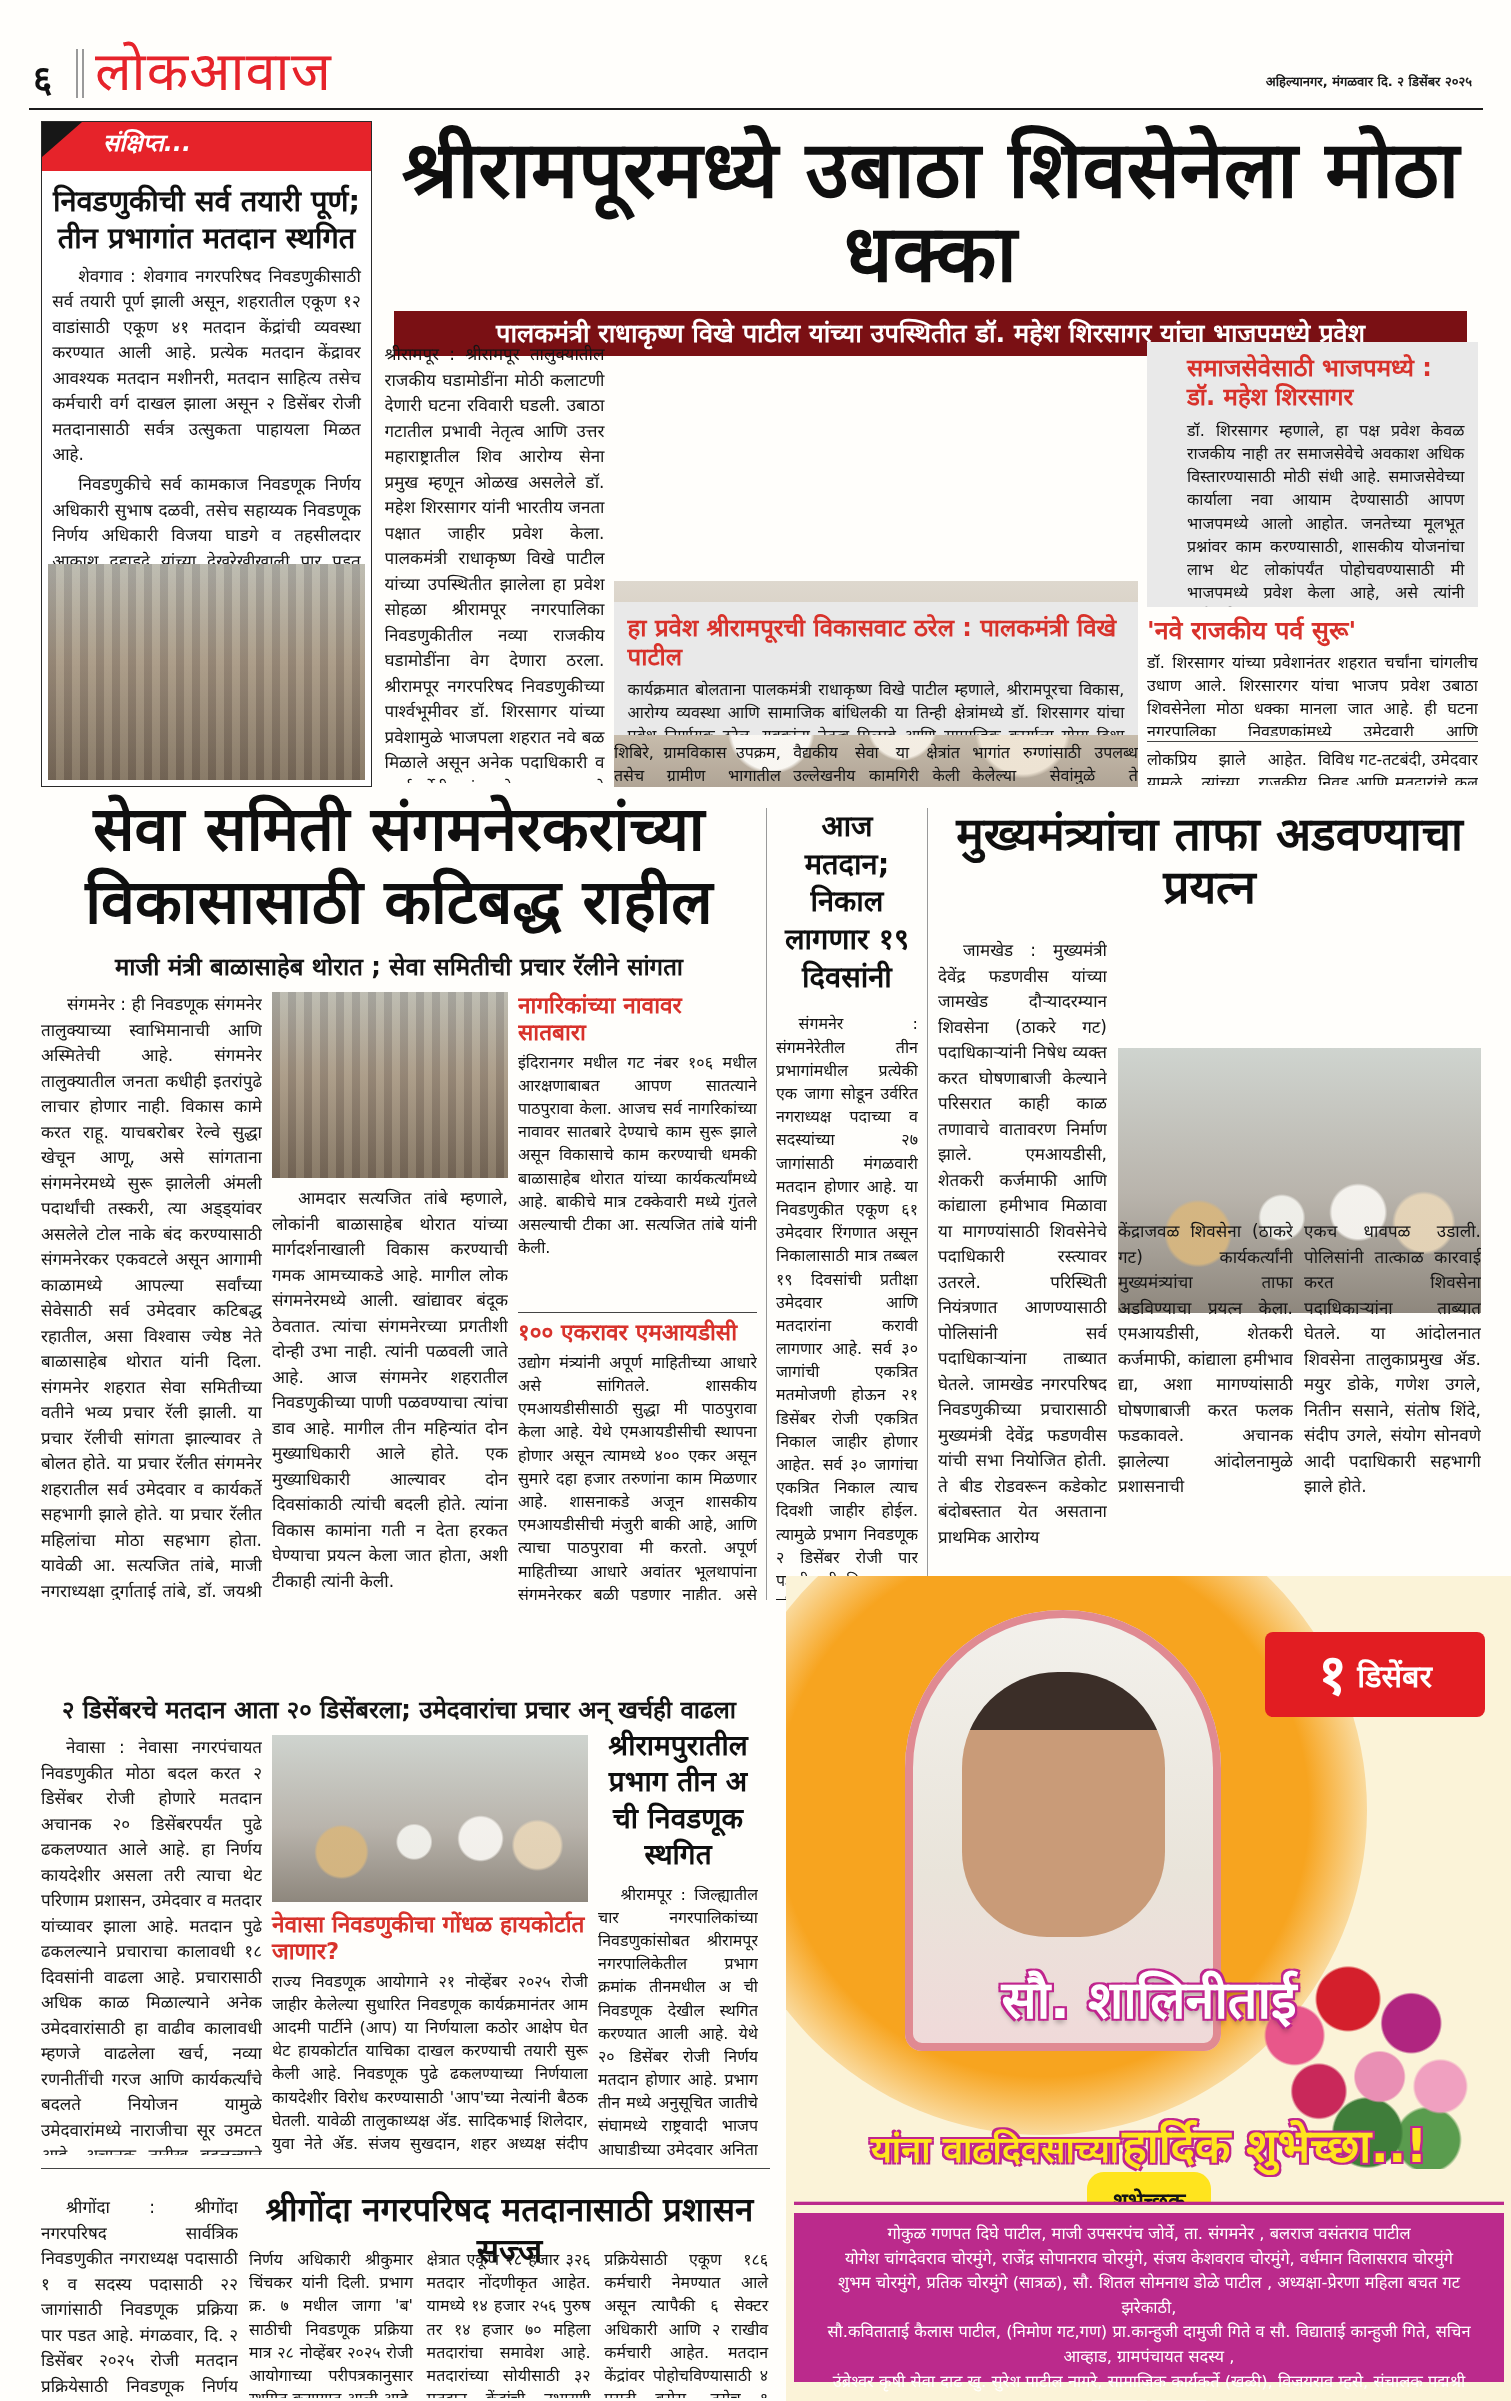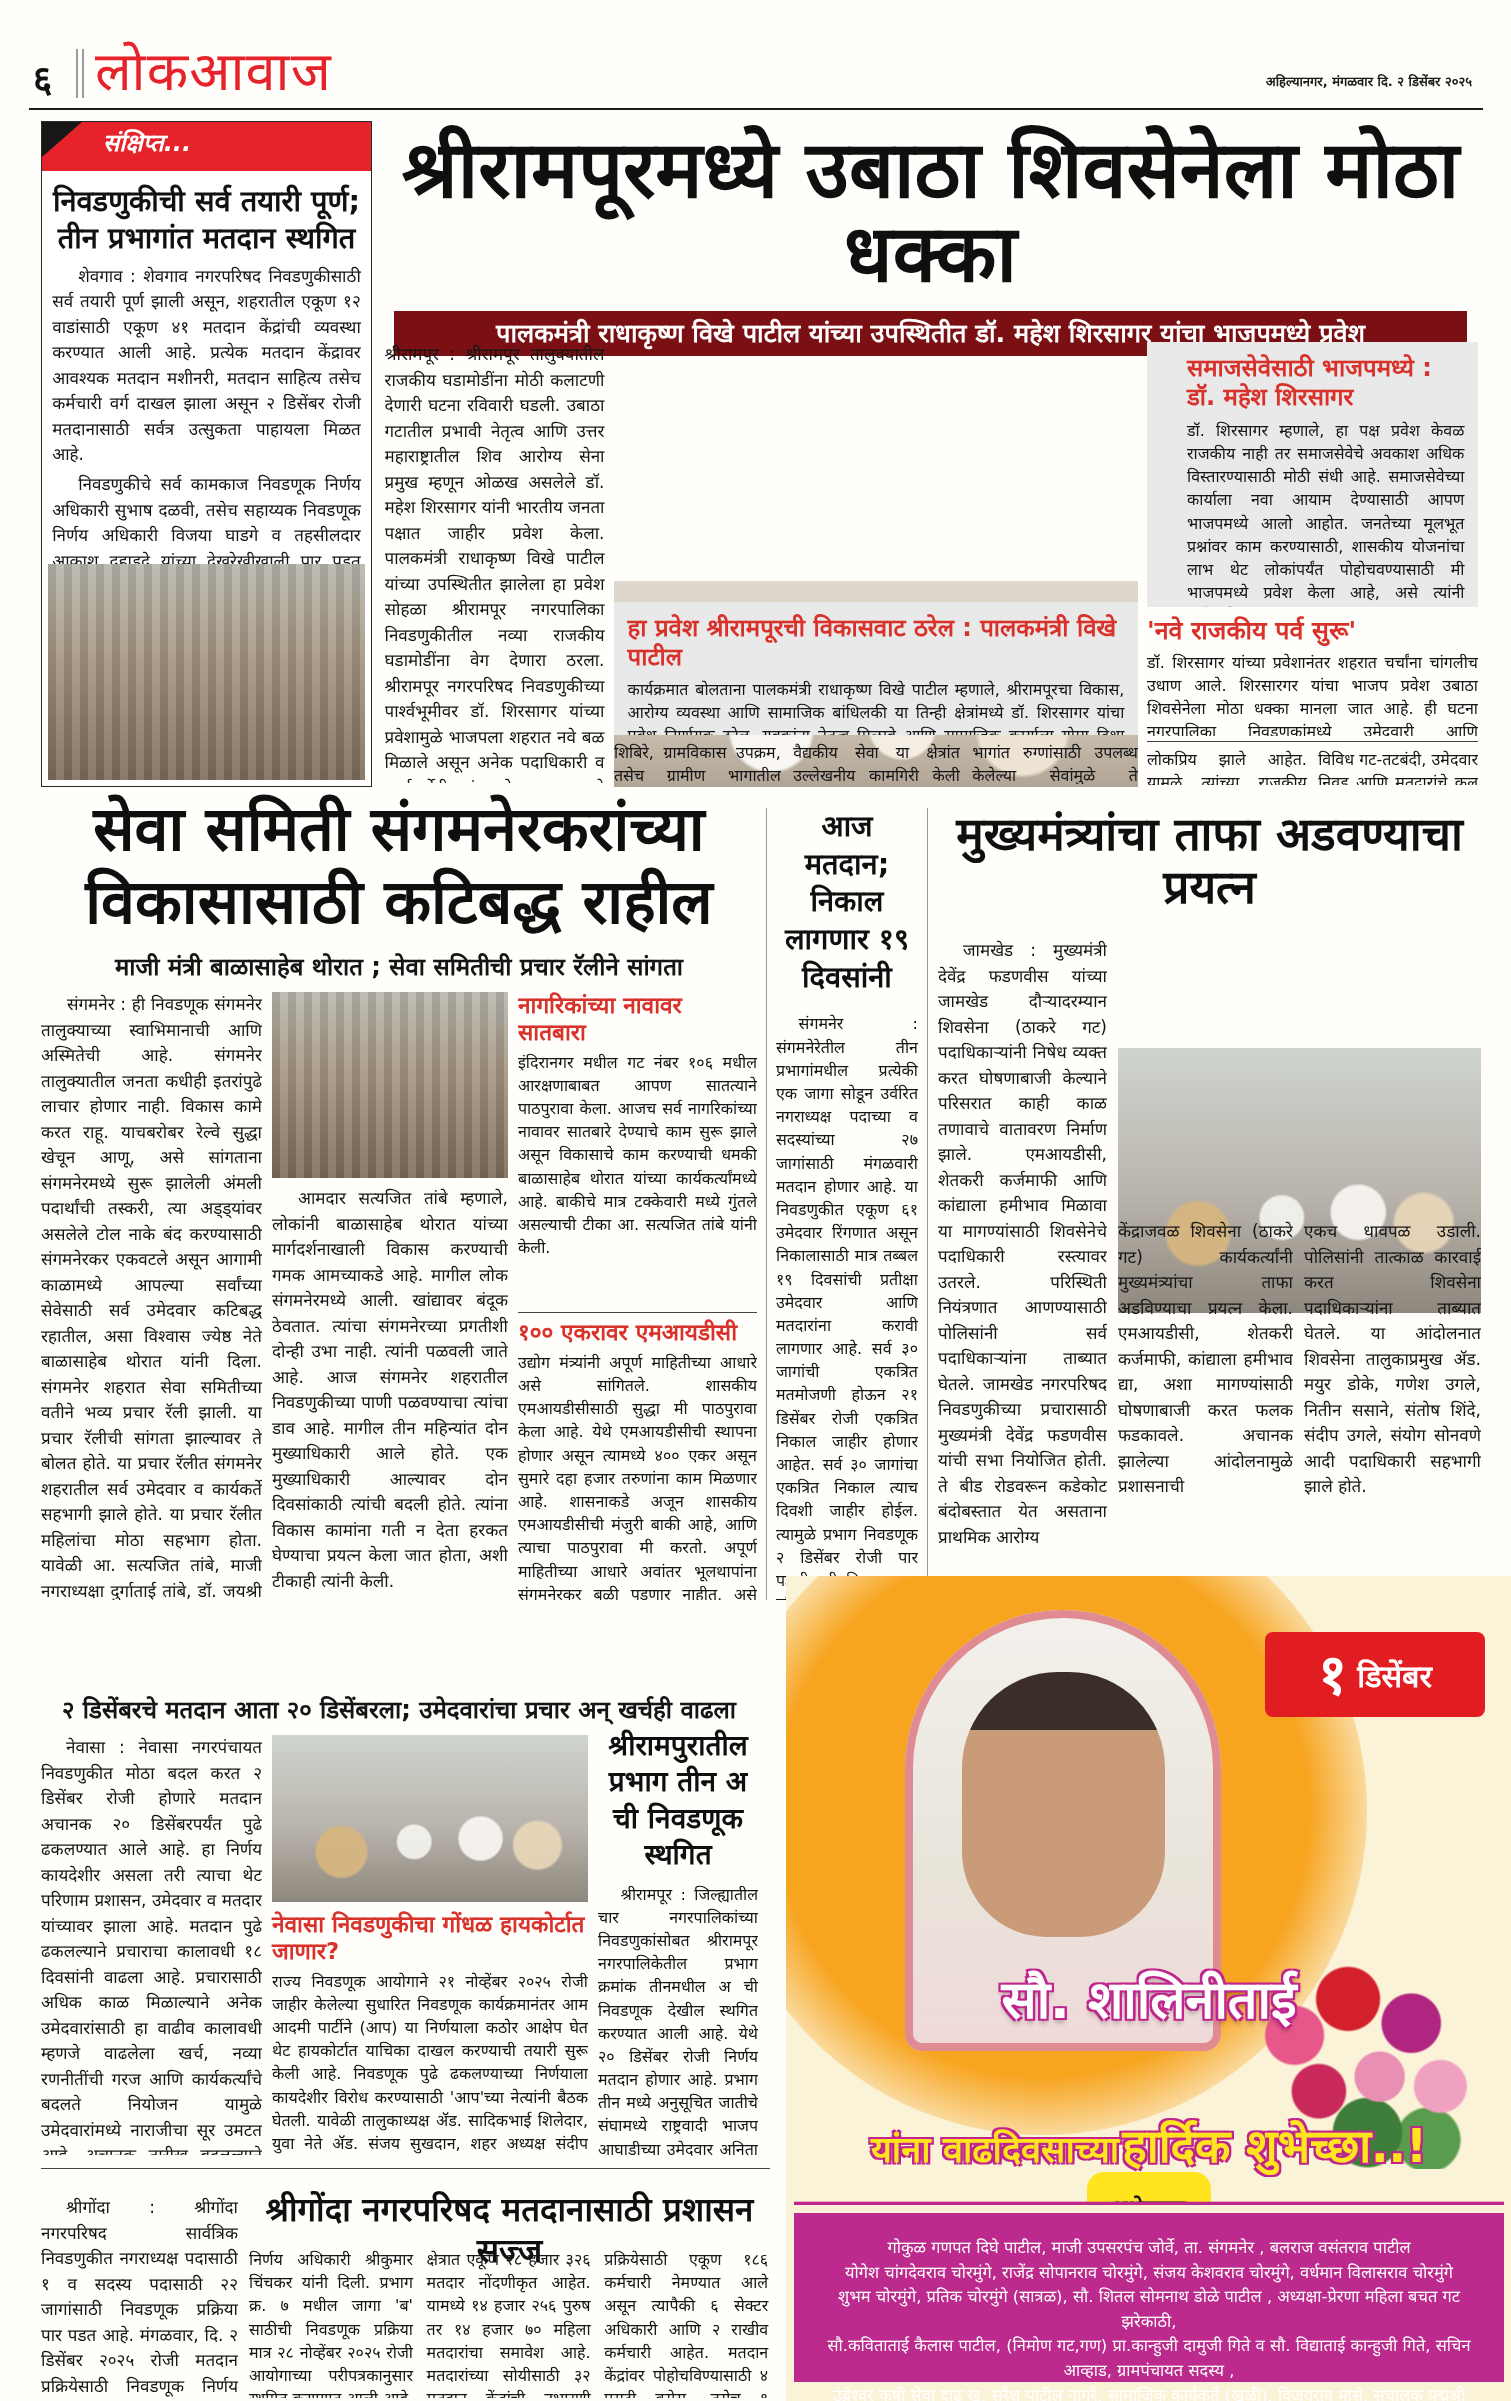--- a/index.html
+++ b/index.html
@@ -75,22 +75,22 @@
       radial-gradient(circle at 68% 40%, #b02580 0 13%, transparent 14%),
       radial-gradient(circle at 55% 62%, #e98fb4 0 12%, transparent 13%),
       radial-gradient(circle at 30% 68%, #c9285a 0 11%, transparent 12%),
       radial-gradient(circle at 80% 66%, #f0a0c0 0 10%, transparent 11%),
       radial-gradient(circle at 50% 85%, #3f7d3a 0 14%, transparent 15%),
       radial-gradient(circle at 75% 88%, #5a9c4e 0 11%, transparent 12%); }
   .ad-name { font-size:52px; font-weight:800; color:#ffffff; text-align:center; line-height:1.15;
       text-shadow:2.3px 2.3px 0 #c0258e, -2.3px 2.3px 0 #c0258e, 2.3px -2.3px 0 #c0258e, -2.3px -2.3px 0 #c0258e, 0 4.5px 5.6px rgba(0,0,0,.25); }
   .ad-wish { text-align:center; color:#ffe41e; font-weight:800;
       text-shadow:2.3px 2.3px 0 #c0258e, -2.3px 2.3px 0 #c0258e, 2.3px -2.3px 0 #c0258e, -2.3px -2.3px 0 #c0258e; }
-  .pill { display:inline-block; background:#ffe41e; color:#151515; font-size:22.6px; font-weight:800; padding:20px 26px; border-radius:17px; }
-  .names-box { background:#bb2a8c; color:#fff; font-size:16.4px; line-height:1.5; text-align:center; padding:20px 17px; border-top:3.4px solid #bb2a8c; box-shadow:0 -8px 0 #fbf3d8, 0 -11.3px 0 #bb2a8c; }
+  .pill { display:inline-block; background:#ffe41e; color:#151515; font-size:22.6px; font-weight:800; padding:13px 26px; border-radius:17px; }
+  .names-box { background:#bb2a8c; color:#fff; font-size:16.4px; line-height:1.5; text-align:center; padding:6px 17px; border-top:3.4px solid #bb2a8c; box-shadow:0 -8px 0 #fbf3d8, 0 -11.3px 0 #bb2a8c; }
 </style>
 </head>
 <body>
 
 <div id="page">
 
   <div class="abs page-num" style="left:33px; top:52px;">६</div>
   <div class="abs mast-bars" style="left:76px; top:49px;"></div>
   <div class="abs masthead" style="left:95px; top:32px;">लोकआवाज</div>
   <div class="abs edition" style="right:40px; top:72px;">अहिल्यानगर, मंगळवार दि. २ डिसेंबर २०२५</div>

